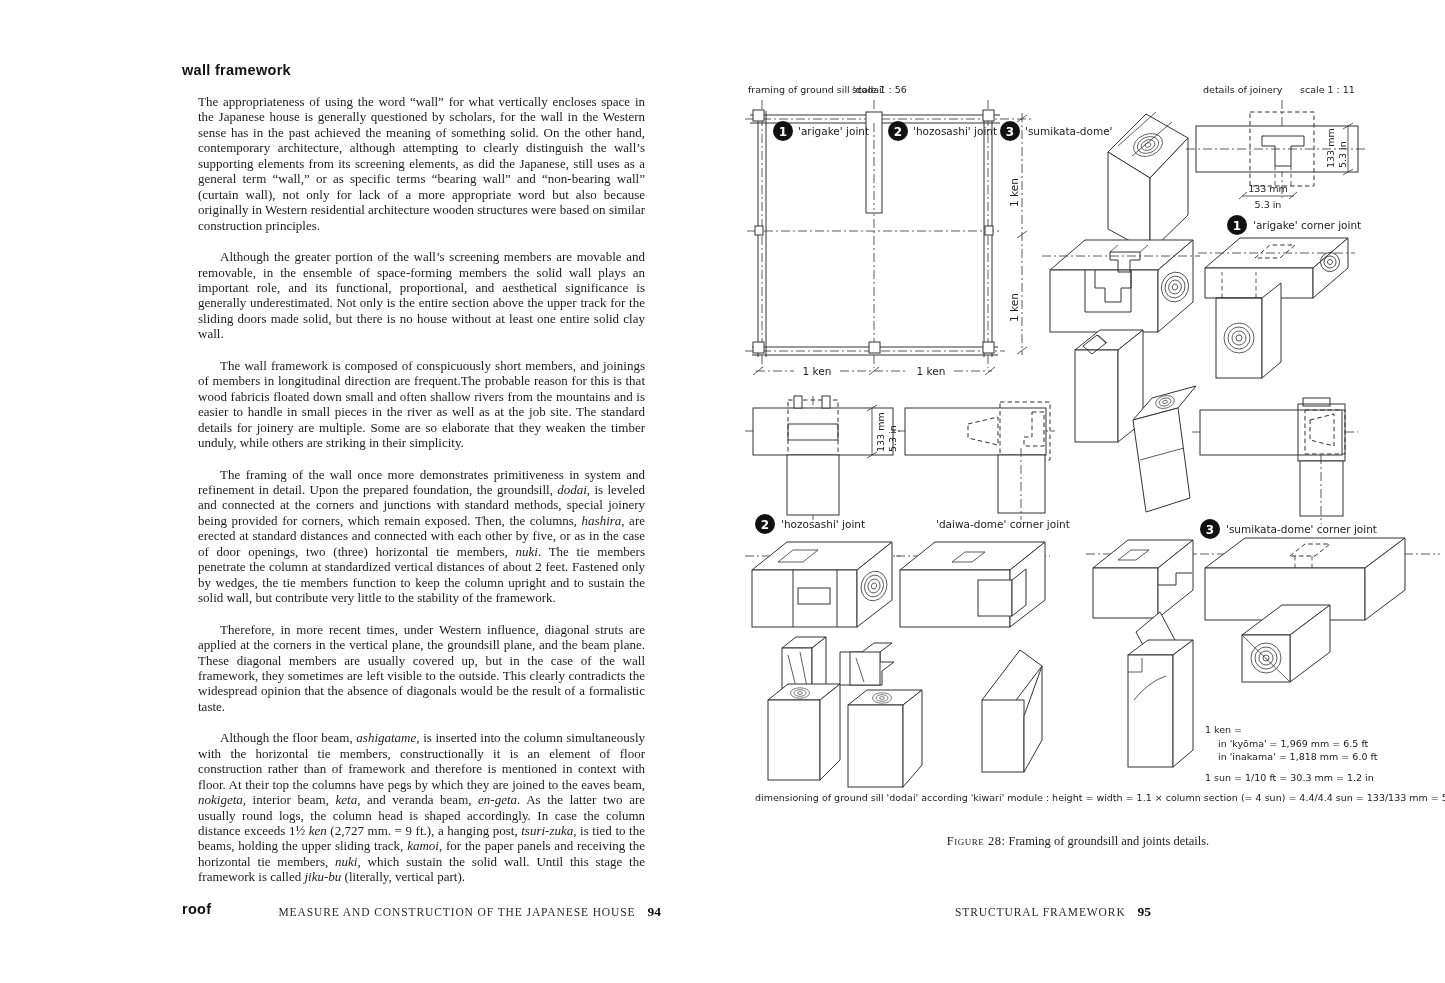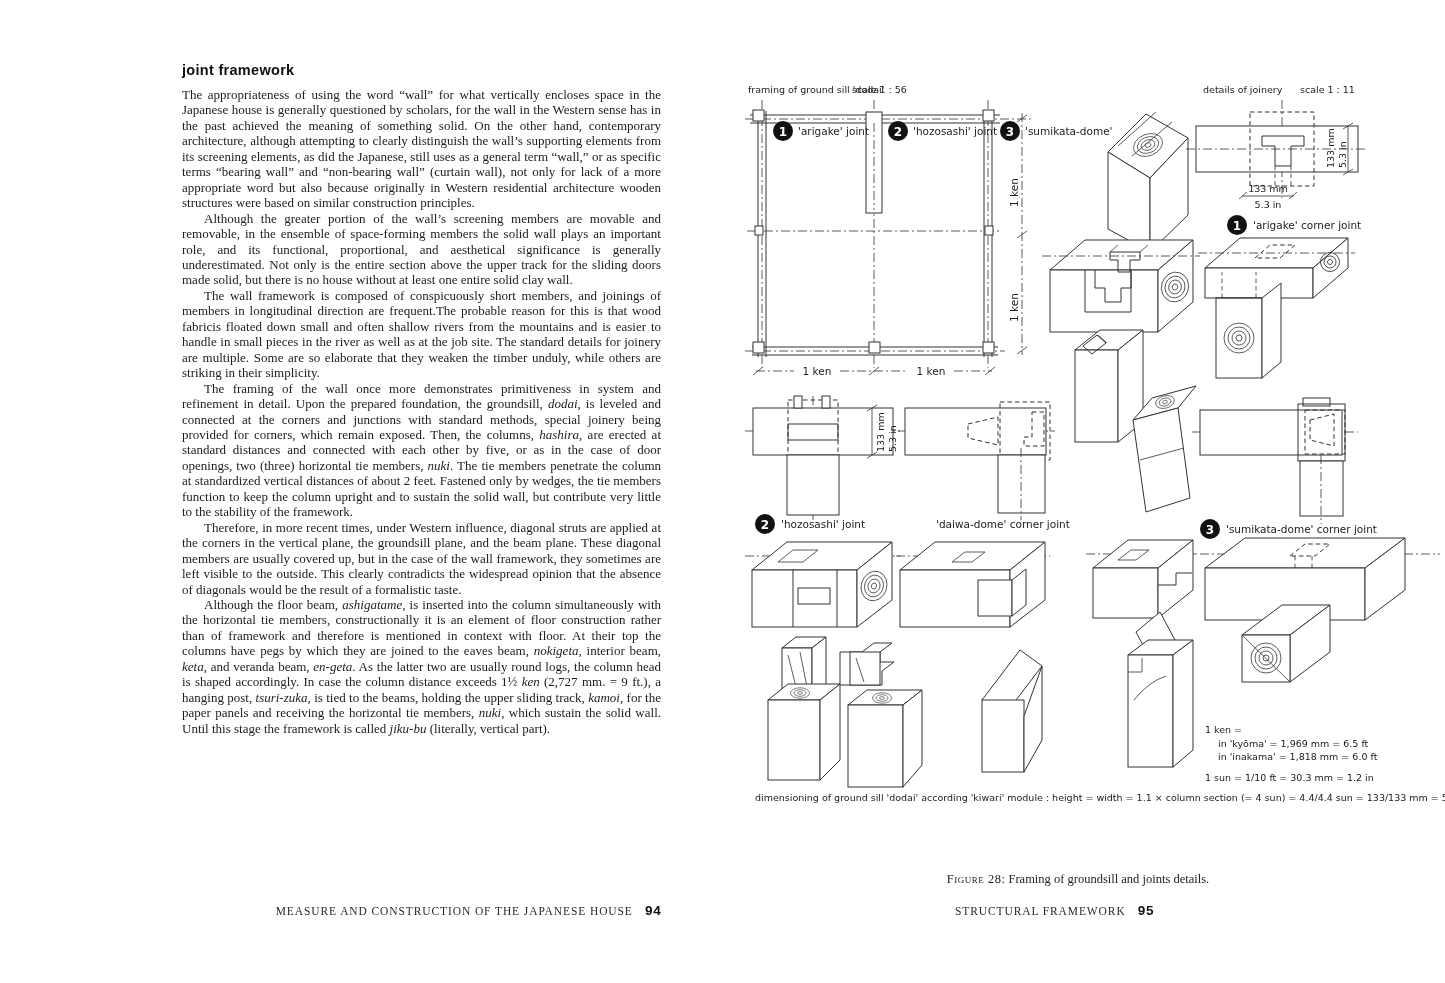--- a/index.html
+++ b/index.html
@@ -3,30 +3,30 @@
 <meta charset="utf-8">
 <style>
   html,body{margin:0;padding:0;background:#e8e8e8;}
   .spread{position:relative;width:1445px;height:983px;background:#ffffff;
           font-family:"Liberation Serif",serif;color:#1c1c1c;overflow:hidden;}
   
   .text-col{position:absolute;left:182px;top:62px;width:479px;}
   .section-heading{font-family:"Liberation Sans",sans-serif;font-weight:bold;
           font-size:14.5px;letter-spacing:.3px;margin:0 0 9px 0;color:#111;}
   .section-heading.roof{margin-top:13px;margin-bottom:2px;}
-  .para{margin:0;font-size:13px;line-height:15.45px;text-align:justify;}
+  .para{margin:16px;font-size:13px;line-height:15.45px;text-align:justify;}
   .para.indent{text-indent:1.7em;}
   
   .footer{position:absolute;top:904px;font-size:11.5px;letter-spacing:.9px;color:#2a2a2a;}
   .footer-left{left:182px;width:479px;text-align:right;}
   .footer-right{left:955px;width:385px;}
-  .footer-page{font-family:Liberation Mono, monospace;font-weight:bold;
+  .footer-page{font-family:Liberation Serif, serif;font-weight:bold;
           font-size:13.5px;margin-left:12px;letter-spacing:0;color:#111;}
   
-  .caption{position:absolute;left:745px;top:872px;width:666px;text-align:center;
+  .caption{position:absolute;left:745px;top:834px;width:666px;text-align:center;
           font-size:12.5px;color:#222;}
   .caption .fig{font-variant:small-caps;letter-spacing:.5px;}
   
   .fig-svg{position:absolute;left:745px;top:80px;}
   .ln{fill:none;stroke:#333;stroke-width:1;}
   .thin{stroke-width:.8;}
   .dd{stroke-dasharray:9 3 2 3;}
   .dsh{stroke-dasharray:4.5 3;}
   .face{fill:#fff;stroke:#333;stroke-width:1;}
   .hw{font-family:"DejaVu Sans",sans-serif;font-size:10.5px;fill:#222;}
@@ -35,27 +35,28 @@
   .con{fill:#fff;font-family:"DejaVu Sans",sans-serif;font-weight:bold;
        font-size:12px;text-anchor:middle;}
   .ctr{text-anchor:middle;}
 </style>
 </head>
 <body>
 
 <div class="spread">
 
   <div class="text-col">
-    <h2 class="section-heading">joint framework</h2>
+    <h2 class="section-heading">wall framework</h2>
     <p class="para">The appropriateness of using the word “wall” for what vertically encloses space in the Japanese house is generally questioned by scholars, for the wall in the Western sense has in the past achieved the meaning of something solid. On the other hand, contemporary architecture, although attempting to clearly distinguish the wall’s supporting elements from its screening elements, as did the Japanese, still uses as a general term “wall,” or as specific terms “bearing wall” and “non-bearing wall” (curtain wall), not only for lack of a more appropriate word but also because originally in Western residential architecture wooden structures were based on similar construction principles.</p>
     <p class="para indent">Although the greater portion of the wall’s screening members are movable and removable, in the ensemble of space-forming members the solid wall plays an important role, and its functional, proportional, and aesthetical significance is generally underestimated. Not only is the entire section above the upper track for the sliding doors made solid, but there is no house without at least one entire solid clay wall.</p>
     <p class="para indent">The wall framework is composed of conspicuously short members, and joinings of members in longitudinal direction are frequent.The probable reason for this is that wood fabricis floated down small and often shallow rivers from the mountains and is easier to handle in small pieces in the river as well as at the job site. The standard details for joinery are multiple. Some are so elaborate that they weaken the timber unduly, while others are striking in their simplicity.</p>
     <p class="para indent">The framing of the wall once more demonstrates primitiveness in system and refinement in detail. Upon the prepared foundation, the groundsill, <i>dodai</i>, is leveled and connected at the corners and junctions with standard methods, special joinery being provided for corners, which remain exposed. Then, the columns, <i>hashira</i>, are erected at standard distances and connected with each other by five, or as in the case of door openings, two (three) horizontal tie members, <i>nuki</i>. The tie members penetrate the column at standardized vertical distances of about 2 feet. Fastened only by wedges, the tie members function to keep the column upright and to sustain the solid wall, but contribute very little to the stability of the framework.</p>
     <p class="para indent">Therefore, in more recent times, under Western influence, diagonal struts are applied at the corners in the vertical plane, the groundsill plane, and the beam plane. These diagonal members are usually covered up, but in the case of the wall framework, they sometimes are left visible to the outside. This clearly contradicts the widespread opinion that the absence of diagonals would be the result of a formalistic taste.</p>
     <p class="para indent">Although the floor beam, <i>ashigatame</i>, is inserted into the column simultaneously with the horizontal tie members, constructionally it is an element of floor construction rather than of framework and therefore is mentioned in context with floor. At their top the columns have pegs by which they are joined to the eaves beam, <i>nokigeta</i>, interior beam, <i>keta</i>, and veranda beam, <i>en-geta</i>. As the latter two are usually round logs, the column head is shaped accordingly. In case the column distance exceeds 1½ <i>ken</i> (2,727 mm. = 9 ft.), a hanging post, <i>tsuri-zuka</i>, is tied to the beams, holding the upper sliding track, <i>kamoi</i>, for the paper panels and receiving the horizontal tie members, <i>nuki</i>, which sustain the solid wall. Until this stage the framework is called <i>jiku-bu</i> (literally, vertical part).</p>
+    <h2 class="section-heading roof">roof</h2>
   </div>
 
   <div class="footer footer-left">
     <span>MEASURE AND CONSTRUCTION OF THE JAPANESE HOUSE</span><span class="footer-page">94</span>
   </div>
 
   <svg class="fig-svg" width="700" height="760" viewBox="745 80 700 760">
     <defs>
       <pattern id="hatch" width="6" height="6" patternTransform="rotate(45)" patternUnits="userSpaceOnUse">
         <line x1="0" y1="0" x2="0" y2="6" stroke="#555" stroke-width="0.9"></line>

